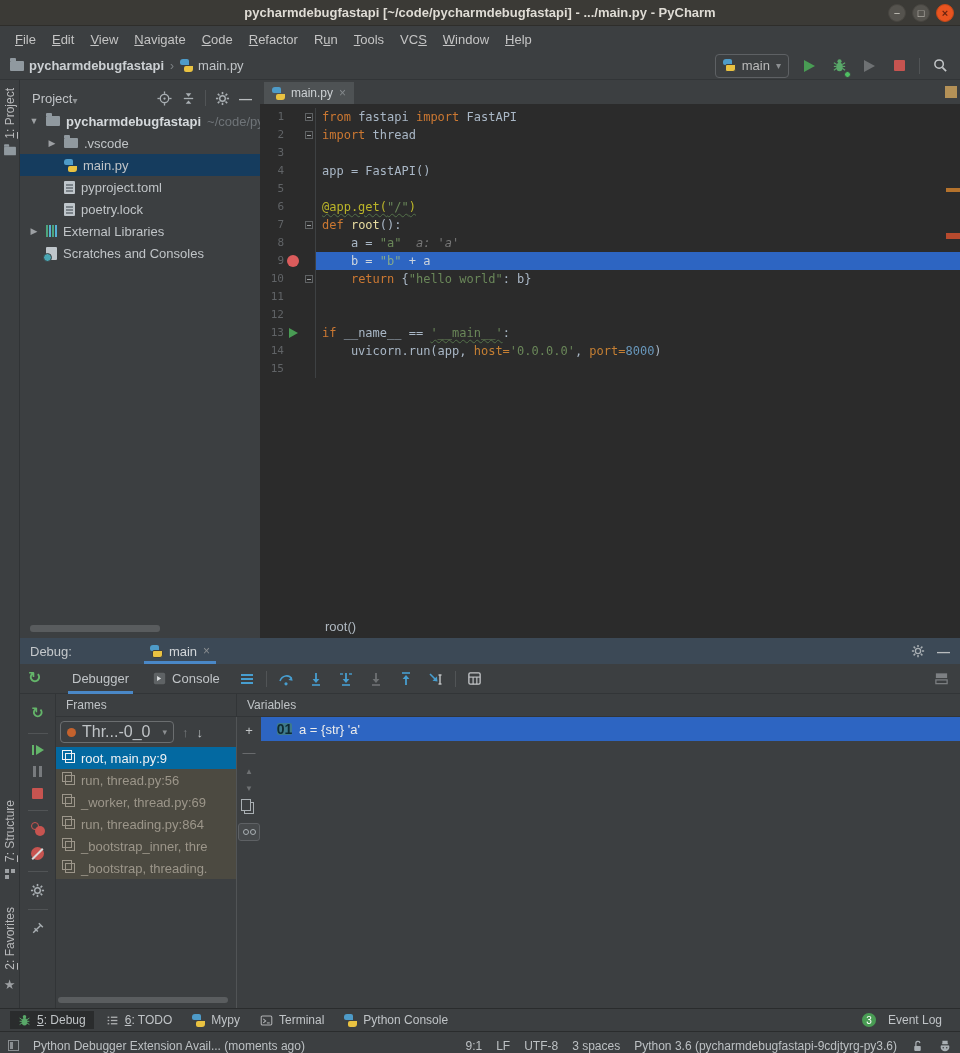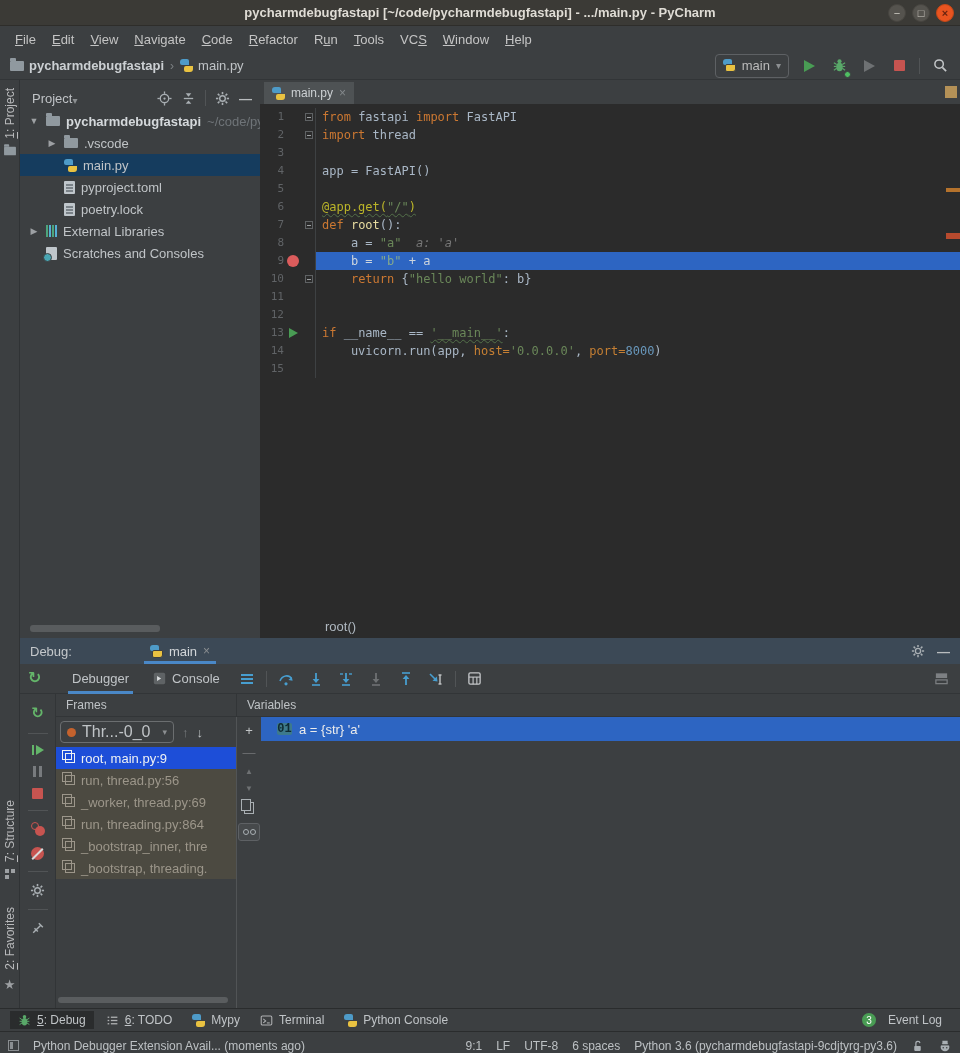--- a/index.html
+++ b/index.html
@@ -157,36 +157,36 @@
   .frames{width:181px;border-right:1px solid #515456;box-sizing:border-box;position:relative;}
   .thread-row{height:30px;display:flex;align-items:center;padding-left:4px;gap:8px;}
   .thread-dd{width:114px;height:22px;border:1px solid #6b6e70;border-radius:4px;display:flex;align-items:center;gap:6px;padding:0 6px;box-sizing:border-box;}
   .th-dot{width:9px;height:9px;border-radius:50%;background:#c4622d;flex:none;}
   .th-label{color:#c0c4c7;font-size:16px;white-space:nowrap;overflow:hidden;}
   .th-chev{margin-left:auto;color:#8c8f92;font-size:9px;}
   .fr-up{color:#787b7e;font-size:13px;}
   .fr-down{color:#c3c6c8;font-size:13px;}
   .frame-row{height:22px;display:flex;align-items:center;padding-left:6px;gap:6px;white-space:nowrap;overflow:hidden;font-size:13px;}
   .frame-row.lib{background:#4c4a41;color:#9c968a;}
-  .frame-row.sel{background:#1d4ed8;color:#eef1f4;}
+  .frame-row.sel{background:#0369a1;color:#eef1f4;}
   .f-ico{width:8px;height:8px;border:1px solid currentColor;position:relative;flex:none;margin-left:3px;}
   .f-ico::before{content:"";position:absolute;left:-4px;top:-4px;width:8px;height:8px;border:1px solid currentColor;}
   .frames-scroll{position:absolute;left:2px;bottom:5px;width:170px;height:6px;background:#5a5d5f;border-radius:3px;}
   .vtool{width:24px;display:flex;flex-direction:column;align-items:center;padding-top:7px;gap:9px;box-sizing:border-box;}
   .vt{color:#c3c6c8;font-size:13px;line-height:1;}
   .vt.dim{color:#6e7173;}
   .vt.small{font-size:8px;}
   .copy-ico{width:8px;height:10px;border:1px solid #a9afb3;position:relative;}
   .copy-ico::before{content:"";position:absolute;left:-4px;top:-4px;width:8px;height:10px;border:1px solid #a9afb3;background:#3c3f41;}
   .glass-btn{width:20px;height:16px;border:1px solid #5e6164;background:#46494b;border-radius:3px;display:flex;align-items:center;justify-content:center;gap:1px;}
   .glass-btn i{width:6px;height:6px;border:1.5px solid #a9afb3;border-radius:50%;box-sizing:border-box;}
   .vars{flex:1;display:flex;flex-direction:column;}
   .var-row{height:24px;display:flex;align-items:center;gap:7px;padding-left:16px;font-size:13px;color:#ececec;}
   .var-row.sel{background:#2d65c2;}
-  .var-ico{width:15px;height:12px;border-radius:2px;background:#3d7a8c;color:#0f2b33;font-size:12px;font-weight:bold;display:flex;align-items:center;justify-content:center;flex:none;font-family:Liberation Mono, monospace;}
+  .var-ico{width:15px;height:12px;border-radius:2px;background:#3d7a8c;color:#0f2b33;font-size:14px;font-weight:bold;display:flex;align-items:center;justify-content:center;flex:none;}
 
   
   .bottombar{position:absolute;left:0;top:1008px;width:960px;height:23px;background:#3c3f41;border-top:1px solid #2a2c2d;box-sizing:border-box;
              display:flex;align-items:center;padding:0 10px;gap:4px;font-size:12px;}
   .bb-item{display:flex;align-items:center;gap:6px;padding:2px 8px;color:#c0c4c7;}
   .bb-item.active{background:#2a2c2d;}
   .bb-right{margin-left:auto;display:flex;align-items:center;}
   .ev-badge{width:14px;height:14px;border-radius:50%;background:#499c54;color:#fff;font-size:10px;display:flex;align-items:center;justify-content:center;margin-right:6px;}
   .statusbar{position:absolute;left:0;top:1031px;width:960px;height:28px;background:#3c3f41;border-top:1px solid #2a2c2d;box-sizing:border-box;
              display:flex;align-items:center;padding:0 8px;gap:14px;font-size:12px;color:#bcc0c3;}
@@ -753,21 +753,21 @@
     </span>
   </div>
 
   <div class="statusbar">
     <span class="sb-toggle"></span>
     <span>Python Debugger Extension Avail... (moments ago)</span>
     <span class="sb-right" id="sb-items">
         <span>9:1</span>
         <span>LF</span>
         <span>UTF-8</span>
-        <span>6 spaces</span>
+        <span>3 spaces</span>
         <span>Python 3.6 (pycharmdebugfastapi-9cdjtyrg-py3.6)</span>
       <svg width="13" height="14" viewBox="0 0 16 16">
           <rect x="4" y="8" width="8" height="6" rx="1" fill="#a9afb3"></rect>
           <path d="M6 8 V5 a2.5 2.5 0 0 1 5 -0.5" fill="none" stroke="#a9afb3" stroke-width="1.5"></path>
         </svg>
       <svg width="14" height="14" viewBox="0 0 16 16">
           <circle cx="8" cy="9" r="5" fill="#a9afb3"></circle>
           <rect x="2" y="5.5" width="12" height="1.8" fill="#3c3f41"></rect>
           <rect x="5" y="2" width="6" height="4" fill="#a9afb3"></rect>
           <circle cx="6" cy="10" r="0.9" fill="#3c3f41"></circle>

